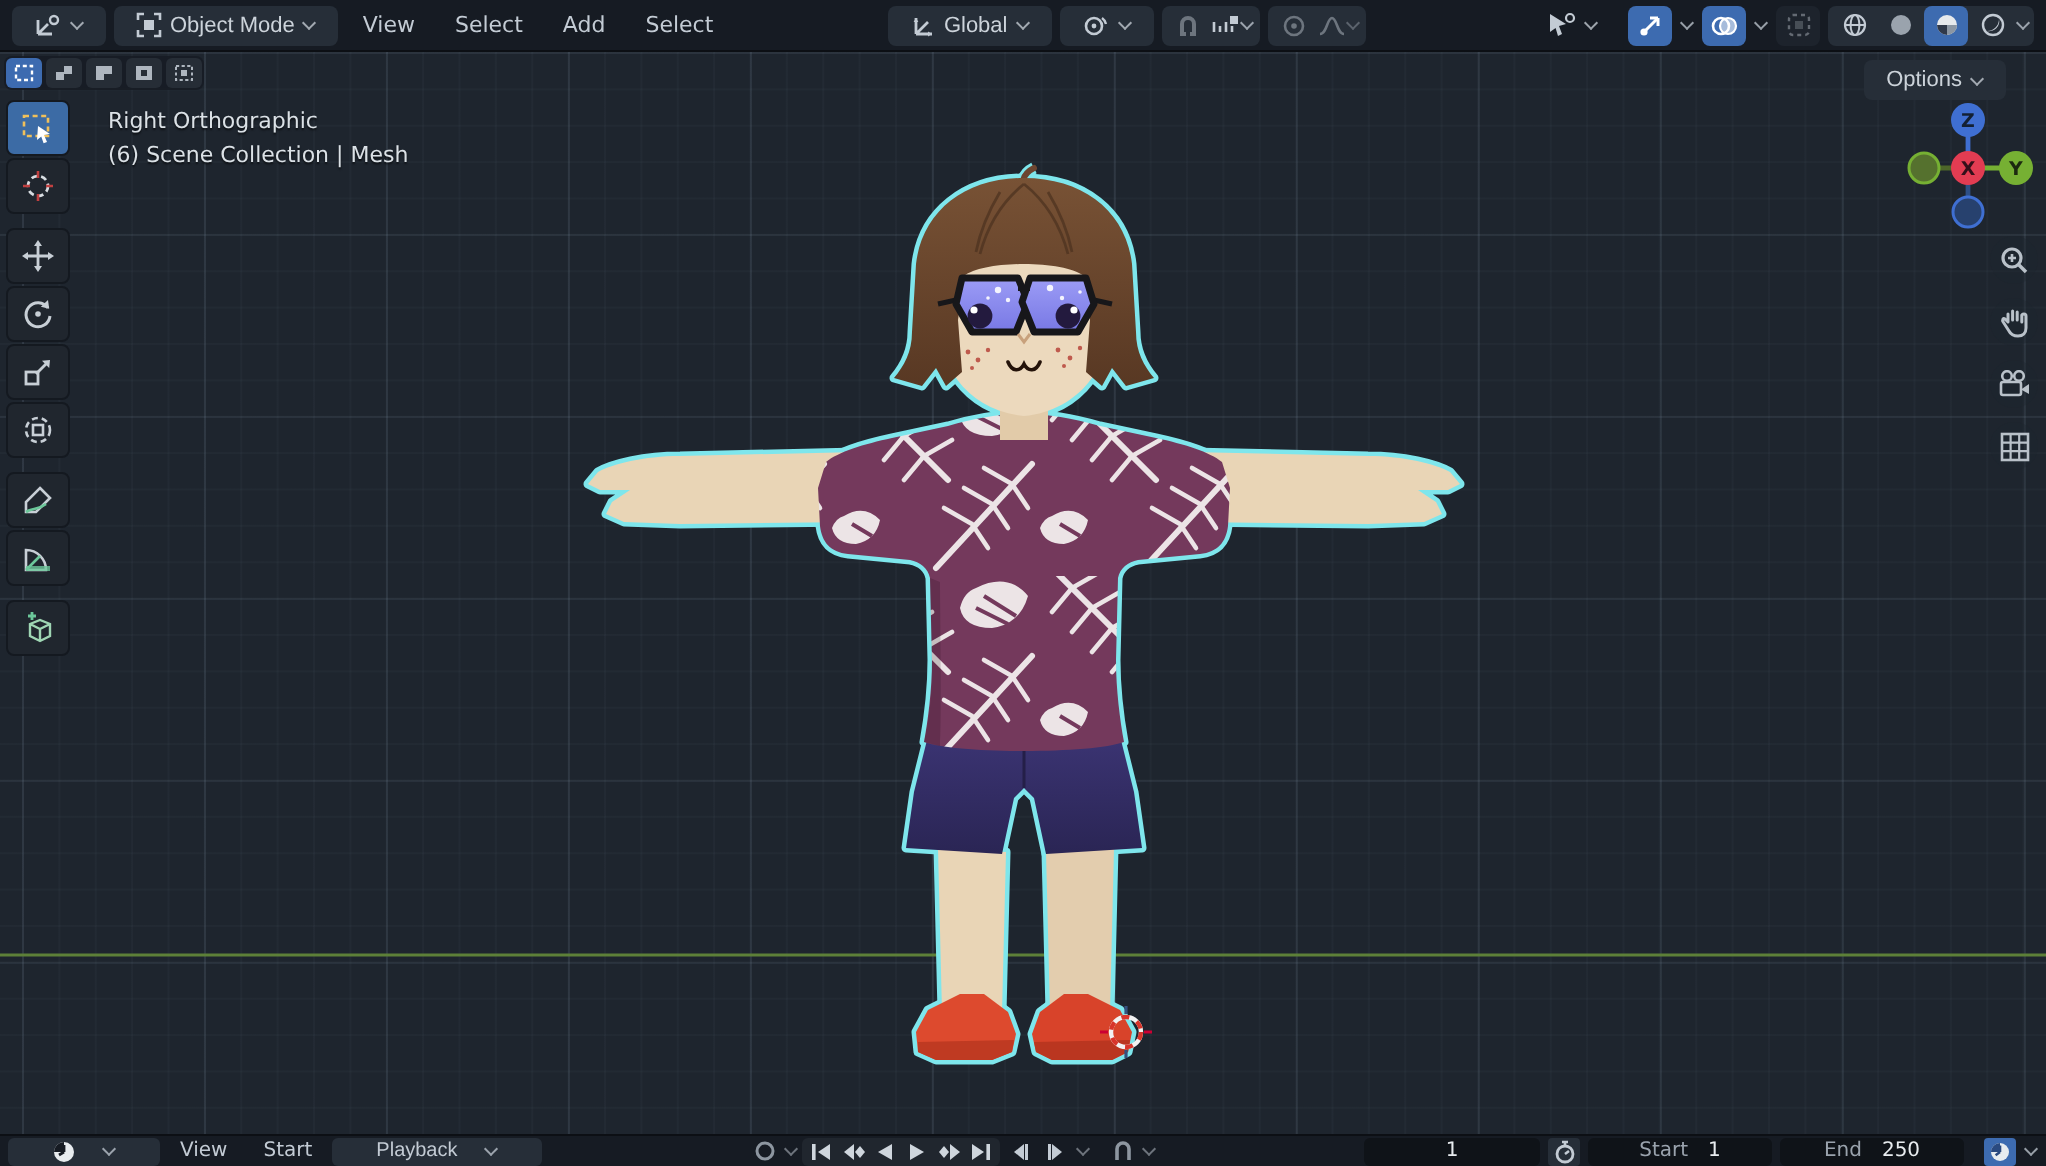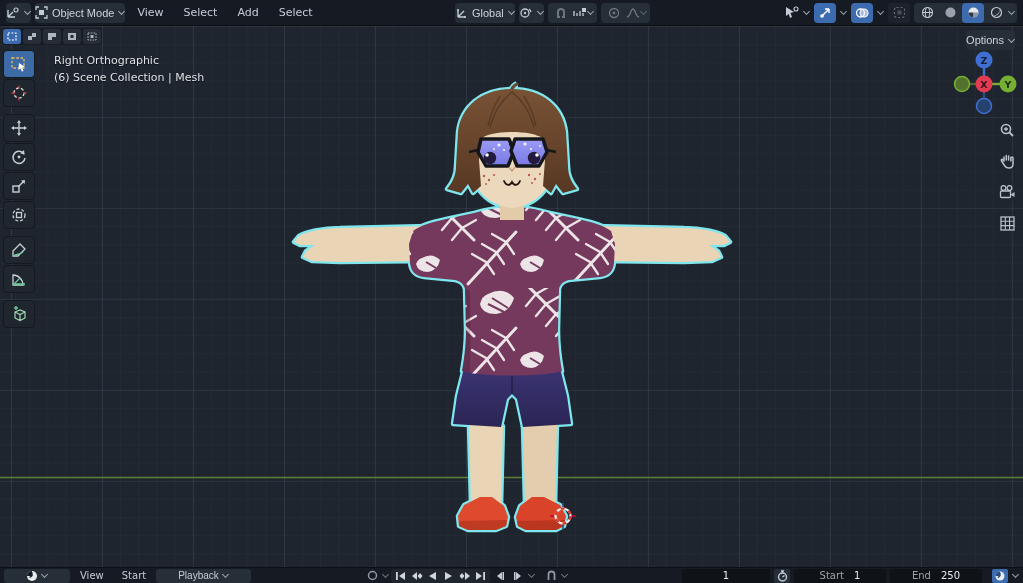--- a/index.html
+++ b/index.html
@@ -7,21 +7,21 @@
               font-family:"DejaVu Sans", sans-serif; }
   .app { position:relative; width:1023px; height:583px; }
 
   
   .topbar { position:absolute; left:0; top:0; width:1023px; height:26px;
             background:#161b23; display:flex; align-items:center; padding:0 6px;
             border-bottom:1px solid #0c0f14; z-index:30; }
   .tb-group { display:flex; align-items:center; gap:4px; }
   .tb-spacer { flex:1; }
   .hbtn { display:flex; align-items:center; gap:4px; background:#262e38;
-          border-radius:4px; height:20px; padding:0 0; color:#ccd3da;
+          border-radius:4px; height:20px; padding:0 11px; color:#ccd3da;
           font-size:11px; cursor:default; border:none;justify-content:center; }
   .hbtn.flat { background:transparent; }
   .menu-item { color:#c3cbd4; font-size:11px; padding:0 8px; height:20px;
                display:flex; align-items:center; border-radius:3px; }
   .chev { width:7px; height:7px; position:relative; opacity:.75; }
   .chev::after { content:""; position:absolute; left:1px; top:0px; width:4px; height:4px;
                  border-right:1.4px solid currentColor; border-bottom:1.4px solid currentColor;
                  transform:rotate(45deg); }
   .seg { display:flex; align-items:center; background:#262e38; border-radius:4px;
          height:20px; padding:0 2px; gap:1px; }
@@ -45,21 +45,21 @@
   .scene { position:absolute; left:0; top:0; width:1023px; height:541px; }
 
   
   .selmode-row { position:absolute; left:2px; top:2px; display:flex; gap:2px; z-index:20;
                  background:rgba(22,27,35,.85); border-radius:4px; padding:1px; }
   .selmode { width:18px; height:15px; border-radius:3px; background:#262d36;
              display:flex; align-items:center; justify-content:center; }
   .selmode.active { background:#3d6bb0; }
 
   
-  .options-btn { position:absolute; right:8px; top:4px; z-index:20; }
+  .options-btn { position:absolute; right:20px; top:4px; z-index:20; }
 
   
   .toolbar { position:absolute; left:3px; top:24px; display:flex; flex-direction:column;
              gap:1px; z-index:20; }
   .toolbar .gap { height:5px; }
   .tool { width:32px; height:28px; border-radius:4px; background:#20262e;
           display:flex; align-items:center; justify-content:center; border:1px solid #141920;
           color:#c8cfd6; }
   .tool.active { background:#3c6ba5; color:#fff; }
 
@@ -74,21 +74,21 @@
   .side-btn { width:24px; height:24px; border-radius:12px; display:flex;
               align-items:center; justify-content:center; color:#b9c1c9;
               background:rgba(30,37,46,.35); }
 
   
   .timeline { position:absolute; left:0; top:567px; width:1023px; height:16px;
               background:#161b23; border-top:1px solid #0c0f14; display:flex;
               align-items:center; padding:0 4px; z-index:30; font-size:10px; color:#c3cbd4; }
   .tl-group { display:flex; align-items:center; gap:2px; }
   .tl-menu { padding:0 8px; color:#c3cbd4; }
-  .tl-btn { display:flex; align-items:center; gap:3px; background:#262e38; border-radius:3px;
+  .tl-btn { display:flex; align-items:center; gap:13px; background:#262e38; border-radius:3px;
             height:14px; padding:0 22px; color:#c3cbd4; border:none; font-size:10px; }
   .tl-icon { width:16px; height:14px; display:flex; align-items:center; justify-content:center;
              border-radius:2px; color:#c3cbd4; }
   .tl-icon.blue { background:#3d6bb0; color:#fff; }
   .transport { display:flex; align-items:center; gap:1px; background:#20262e;
                border-radius:3px; padding:1px 2px; }
   .tp { width:15px; height:12px; display:flex; align-items:center; justify-content:center;
         border-radius:2px; color:#cfd6dd; }
   .field { background:#0f1318; border-radius:3px; height:14px; display:flex;
            align-items:center; justify-content:center; color:#e8ecef; padding:0 8px; }

